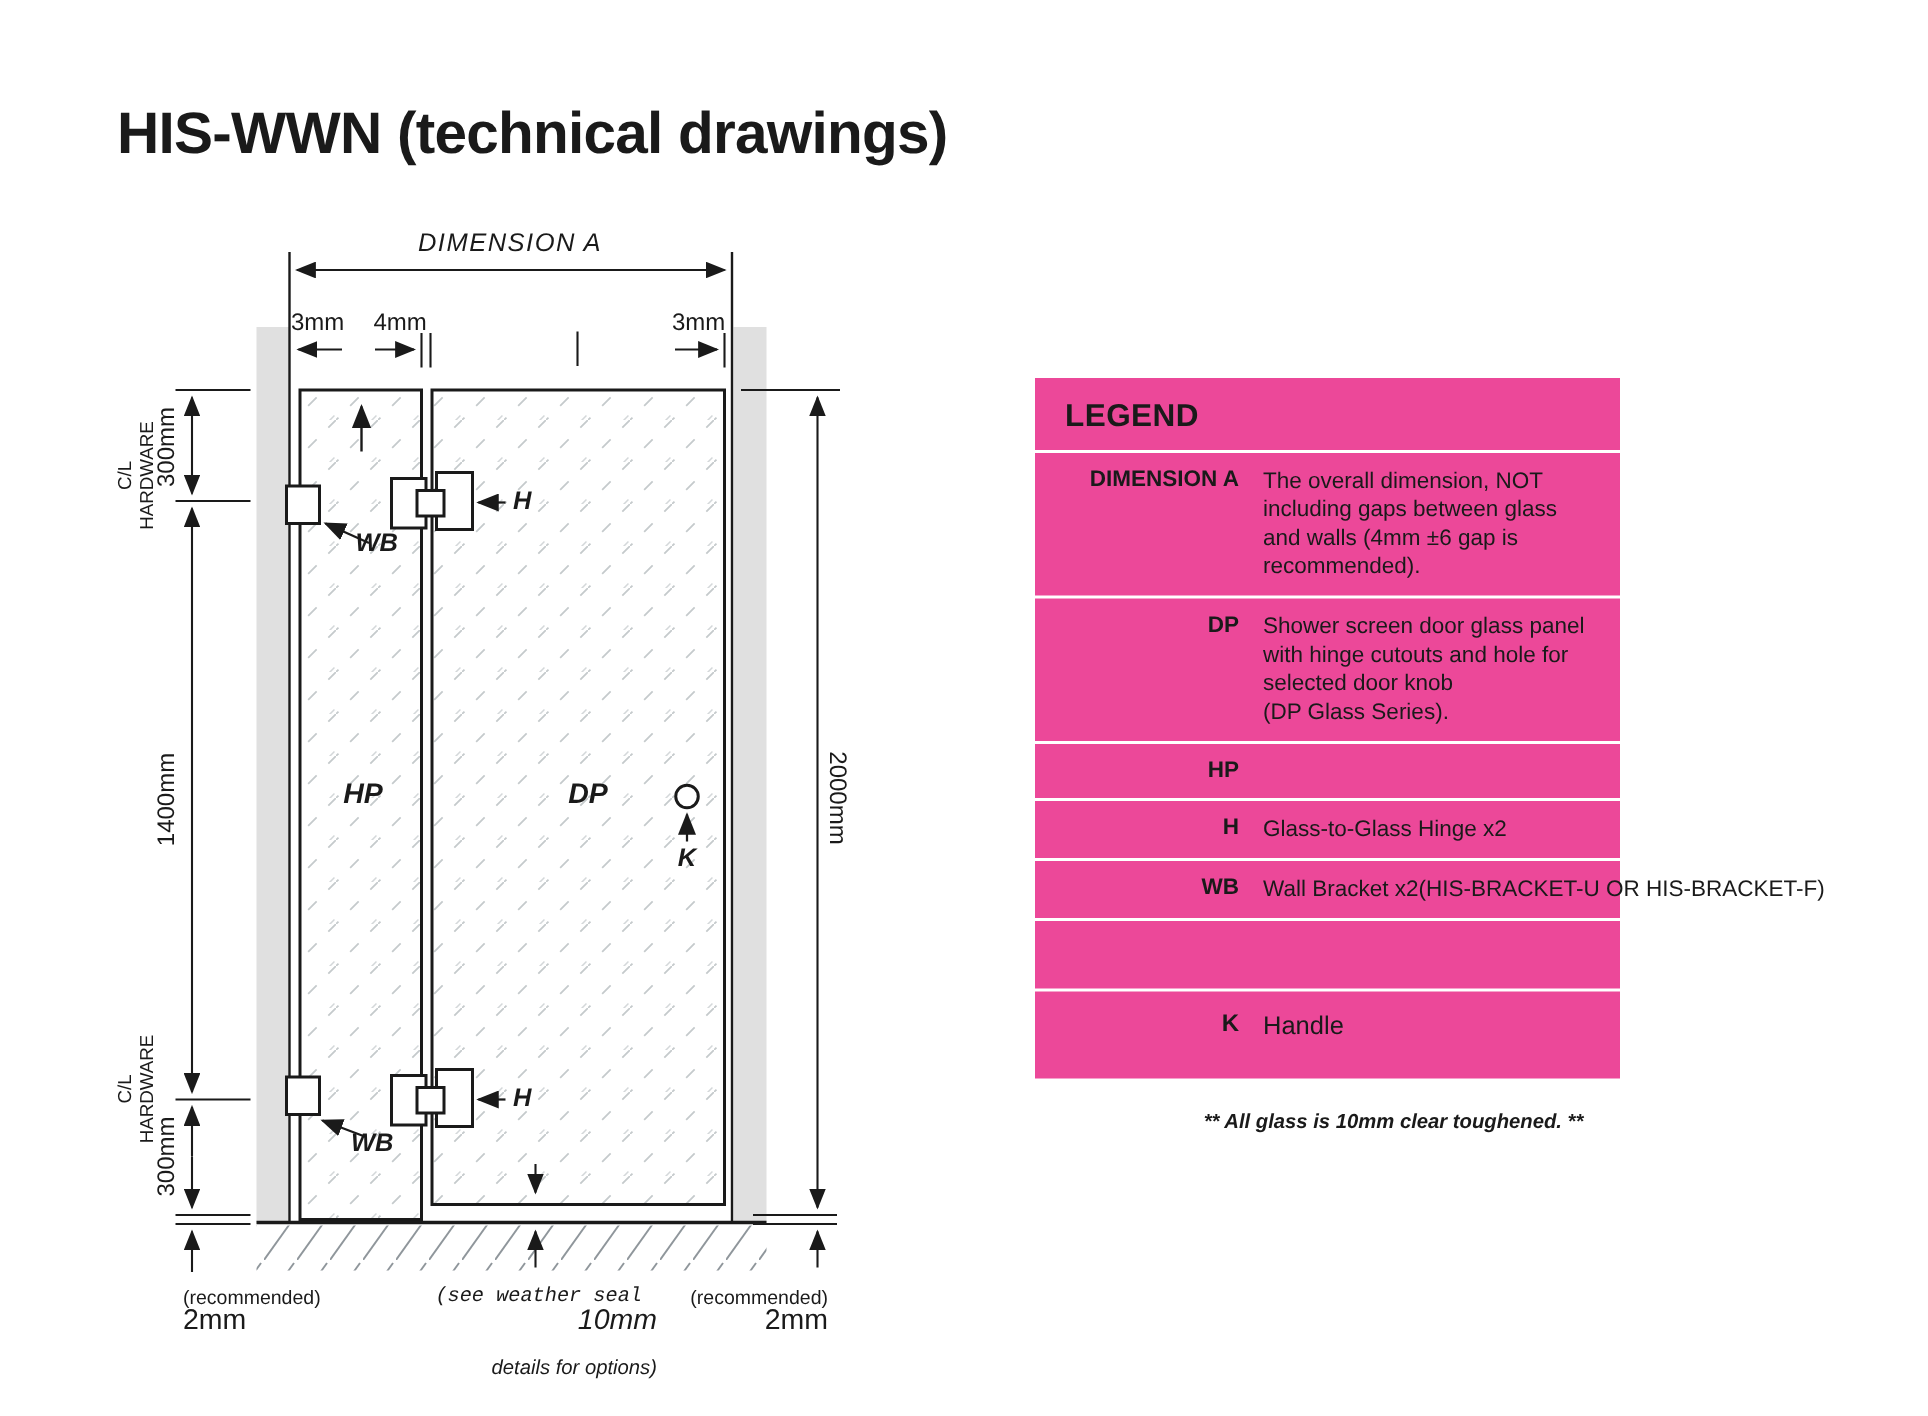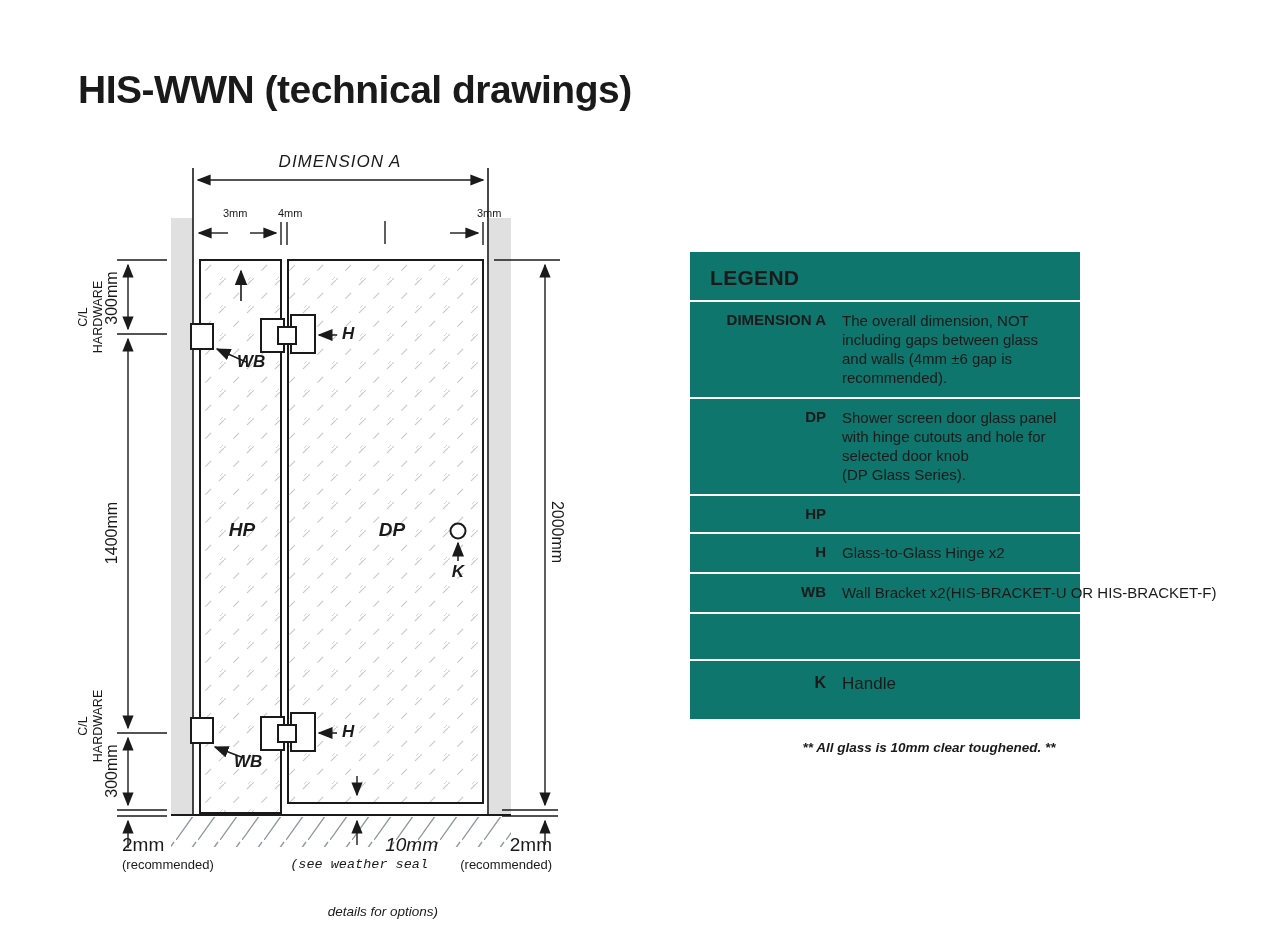--- a/index.html
+++ b/index.html
@@ -10,21 +10,21 @@
   }
   .abs{position:absolute;}
   
   .page-title{
     left:78px;top:68px;font-size:39px;font-weight:700;letter-spacing:-0.5px;
     white-space:nowrap;
   }
   
   .lbl{position:absolute;white-space:nowrap;line-height:1.1;}
   .dim-a{left:255px;top:153px;width:170px;text-align:center;font-style:italic;font-size:17px;letter-spacing:1px;}
-  .gap{font-size:11px;padding-left:29px;}
+  .gap{font-size:16px;}
   .g-left{left:194px;top:207px;}
   .g-mid{left:249px;top:207px;}
   .g-right{left:448px;top:207px;}
   .vlbl{position:absolute;text-align:center;font-size:16px;}
   .rot-ccw{transform:rotate(-90deg);}
   .rot-cw{transform:rotate(90deg);}
   .t300{left:82px;top:289px;width:60px;}
   .clhw{width:96px;font-size:12.5px;line-height:15px;}
   .clhw span{display:block;}
   .clhw-top{left:43px;top:302px;}
@@ -34,27 +34,27 @@
   .r2000{left:515px;top:523px;width:84px;}
   .part{font-style:italic;font-weight:700;font-size:17px;}
   .panel-name{font-style:italic;font-weight:700;font-size:19px;width:36px;text-align:center;}
   .hp-lbl{left:224px;top:520px;}
   .dp-lbl{left:374px;top:520px;}
   .wb1{left:237px;top:353px;}
   .wb2{left:234px;top:753px;}
   .h1{left:342px;top:325px;}
   .h2{left:342px;top:723px;}
   .k-lbl{left:449px;top:563px;width:18px;text-align:center;}
-  .mm-big{font-size:19px;}
+  .mm-big{font-size:19px;margin-top:36px;}
   .mm-note{font-size:13px;}
   .bm-c{width:160px;text-align:right;font-style:italic;}
   .br-r{width:124px;text-align:right;}
   
   .legend{
-    left:690px;top:252px;width:390px;background:#0f766e;padding-bottom:12px;
+    left:690px;top:252px;width:390px;background:#ec4899;padding-bottom:12px;
   }
   .legend-title{
     font-size:21px;font-weight:800;letter-spacing:0.3px;
     padding:14px 0 10px 20px;
   }
   .legend-row{
     display:grid;grid-template-columns:138px 1fr;
     border-top:2px solid #ffffff;
     padding:9px 0 10px 0;
   }

